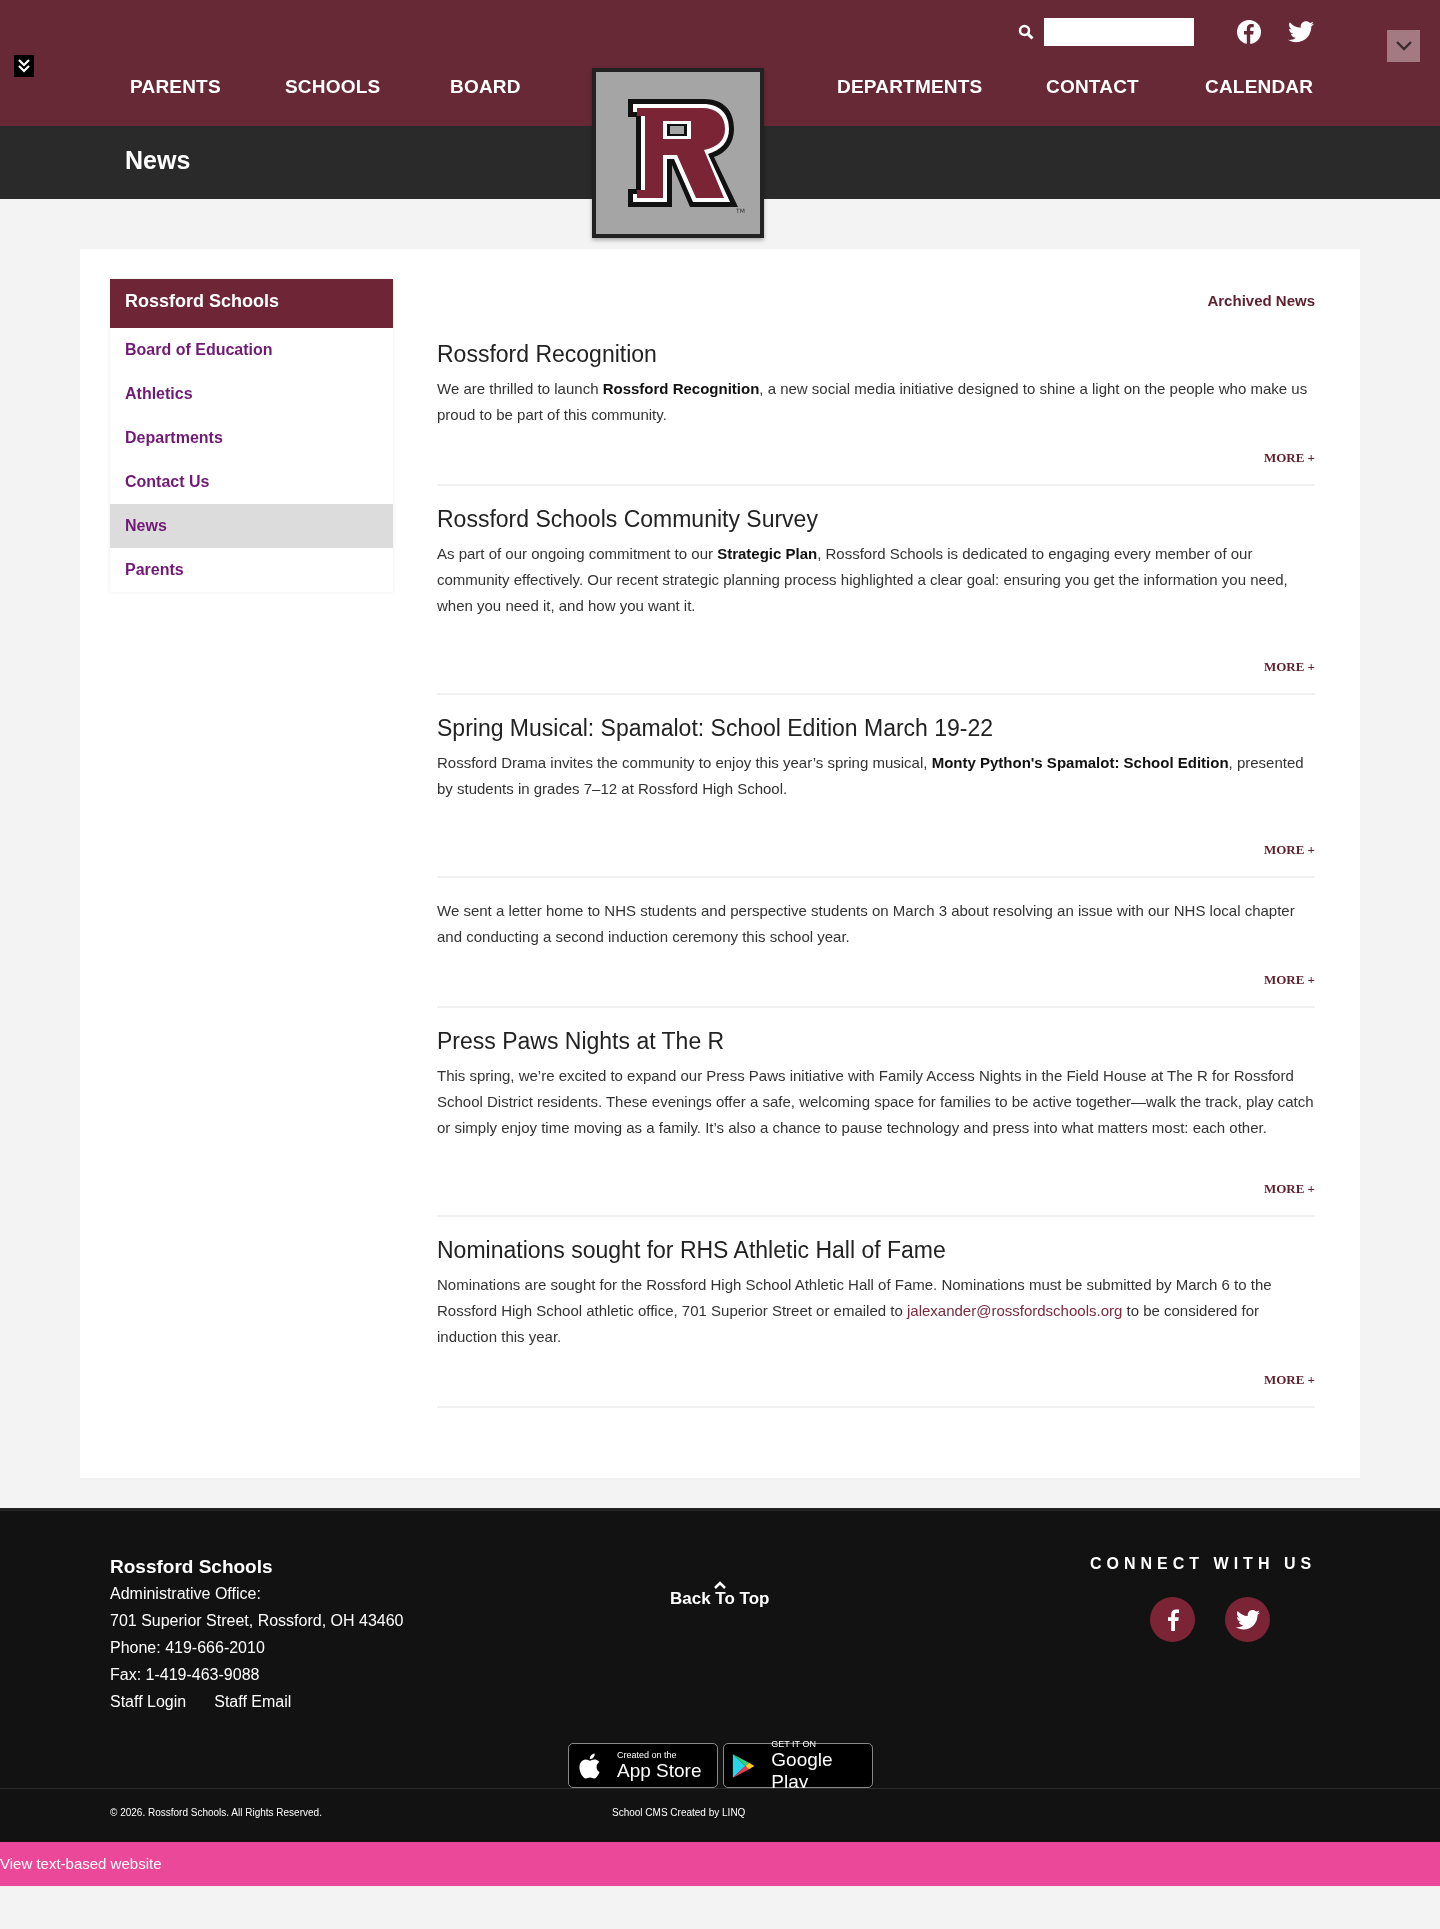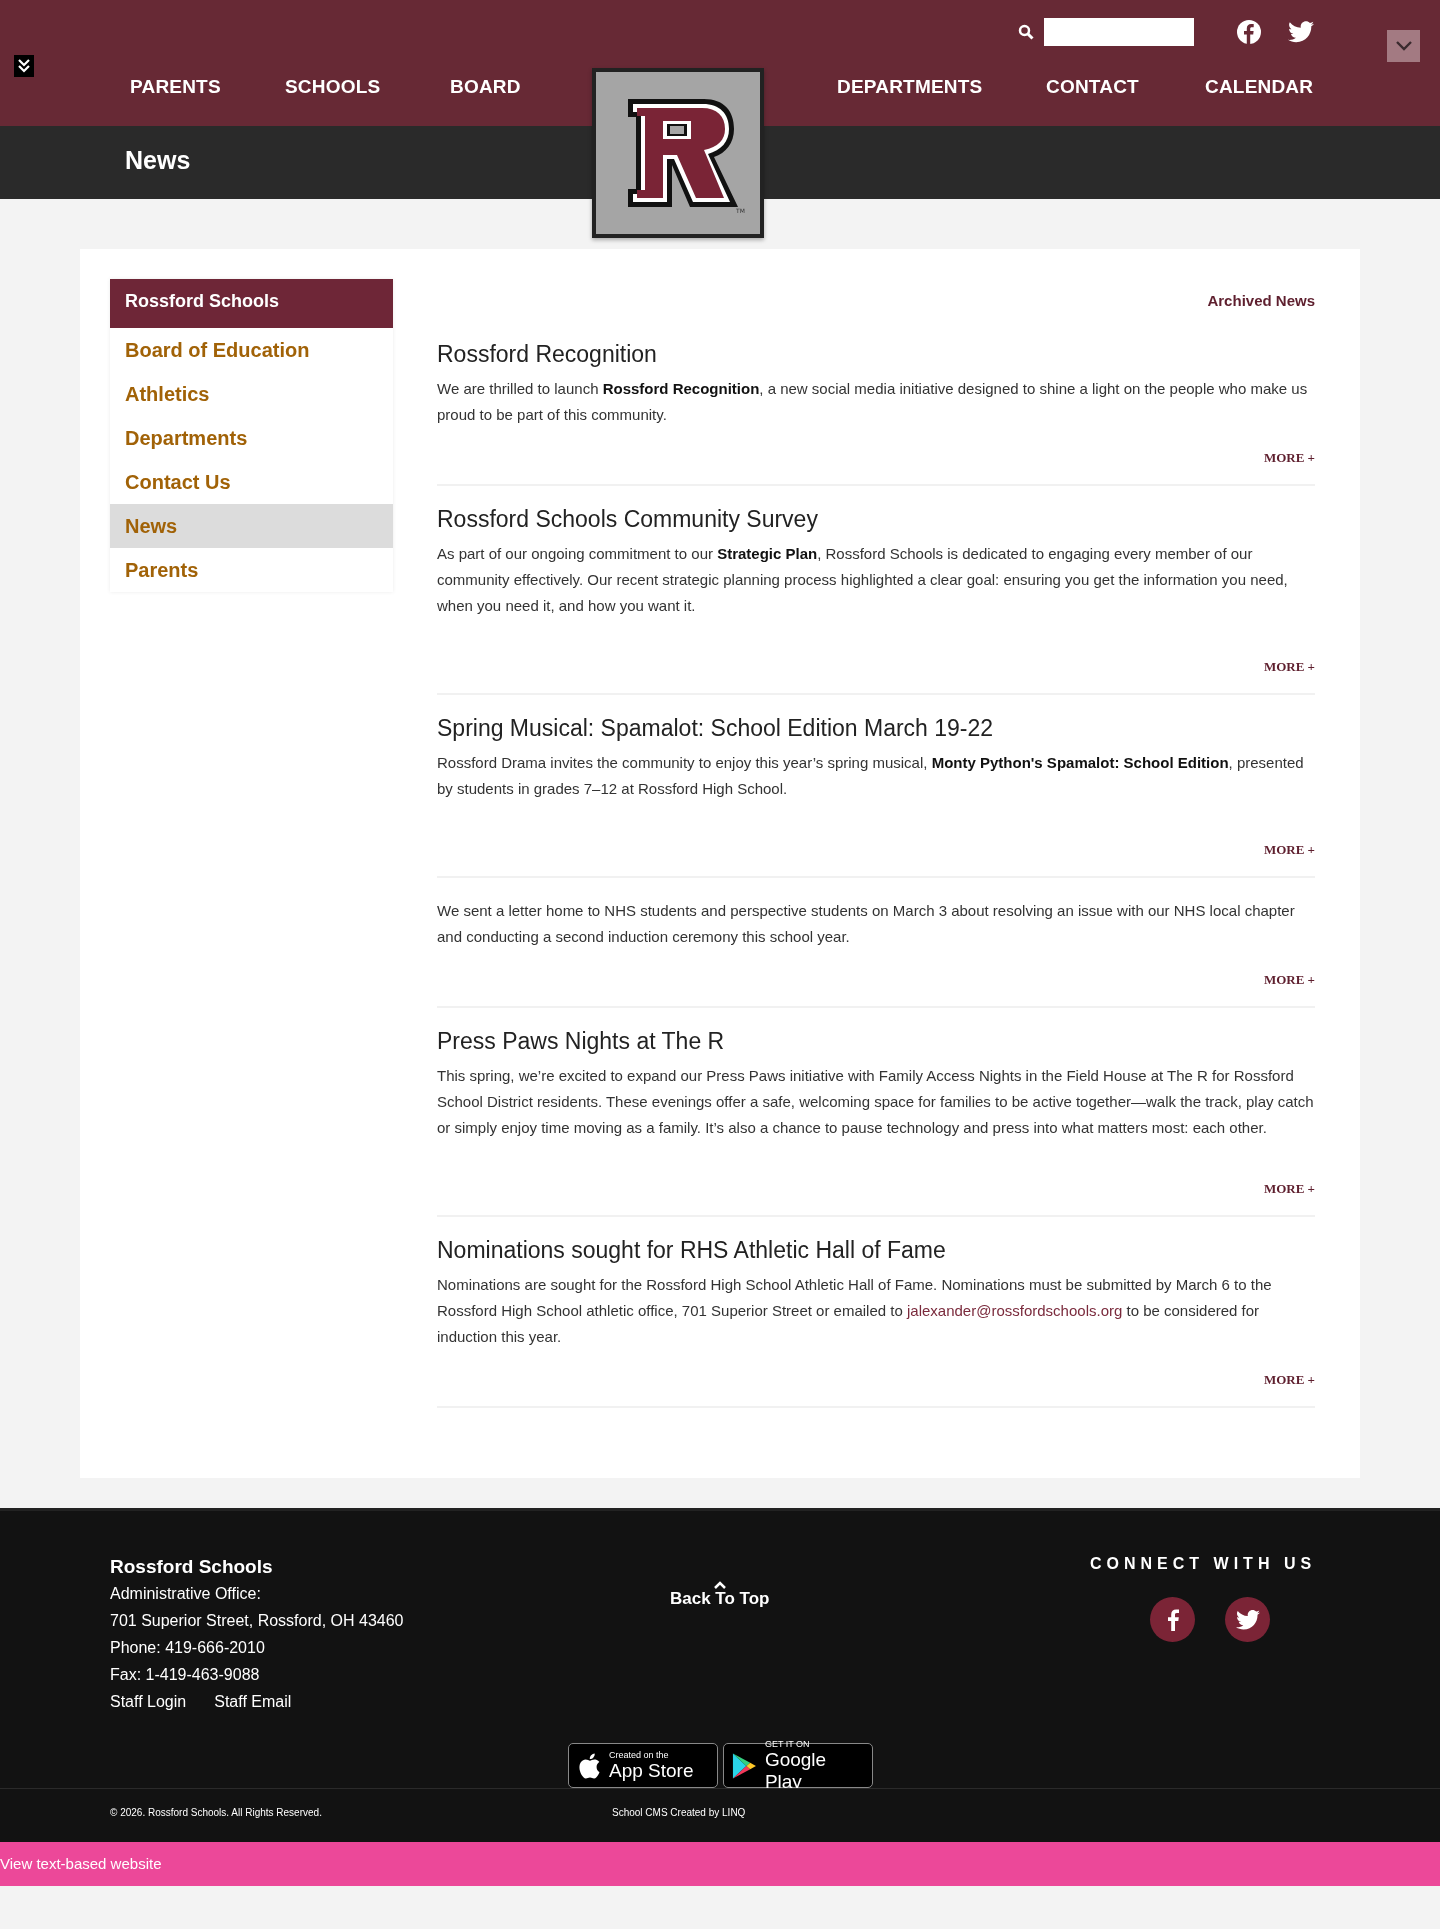--- a/index.html
+++ b/index.html
@@ -22,21 +22,21 @@
     .subheader { height: 73px; background: #2a2a2a; position: relative; }
     .page-title { position: absolute; left: 125px; top: 20px; font-size: 25px; font-weight: bold; color: #fff; }
 
     .logo { position: absolute; left: 592px; top: 68px; width: 172px; height: 170px; background: #a5a5a5; border: 4px solid #222; box-shadow: 0 2px 4px rgba(0,0,0,0.3); z-index: 10; display: flex; align-items: center; justify-content: center; }
 
     
     .main-wrap { padding-top: 50px; padding-bottom: 30px; }
     .main { width: 1280px; margin: 0 auto; background: #fff; display: flex; padding: 30px 45px 50px 30px; }
     .sidebar { width: 283px; flex-shrink: 0; background: #fff; box-shadow: 0 0 4px rgba(0,0,0,0.08); align-self: flex-start; }
     .sidebar-head { background: #6e2637; color: #fff; font-weight: bold; font-size: 18px; padding: 12px 15px; height: 49px; }
-    .sidebar-item { display: block; height: 44px; line-height: 44px; padding: 0 15px; font-size: 20px; font-weight: bold; color: #a16207; }
+    .sidebar-item { display: block; height: 44px; line-height: 44px; padding: 0 15px; font-size: 16px; font-weight: bold; color: #701a75; }
     .sidebar-item.active { background: #dcdcdc; }
 
     .content { flex: 1; margin-left: 44px; }
     .archived { text-align: right; font-size: 15px; font-weight: bold; color: #5e1f2e; margin-top: 13px; margin-bottom: 32px; }
     .article { border-bottom: 2px solid #f1f1f1; padding-bottom: 18px; margin-bottom: 20px; }
     .article h2 { font-size: 23px; font-weight: normal; color: #222; margin-bottom: 8px; }
     .article p { font-size: 15px; line-height: 26px; color: #333; }
     .article p b { color: #111; }
     .article .more { display: block; text-align: right; font-size: 13px; font-weight: bold; color: #5e1f2e; margin-top: 22px; font-family: Liberation Serif, serif; }
     .article .more.tall { margin-top: 40px; }
@@ -46,21 +46,21 @@
     .footer { background: #121212; color: #fff; border-top: 3px solid #222; position: relative; height: 280px; }
     .footer-info { position: absolute; left: 110px; top: 42px; font-size: 16px; line-height: 27px; }
     .footer-info .name { font-size: 19px; font-weight: bold; }
     .footer-links { display: flex; gap: 28px; font-weight: normal; }
     .back-top { position: absolute; left: 670px; top: 64px; text-align: center; font-weight: bold; font-size: 17px; }
     .back-top .caret { display: block; height: 14px; }
     .connect { position: absolute; left: 1090px; top: 44px; font-weight: bold; letter-spacing: 5px; font-size: 16px; }
     .social-circles { position: absolute; left: 1150px; top: 86px; display: flex; gap: 30px; }
     .circle { width: 45px; height: 45px; border-radius: 50%; background: #7b2436; display: flex; align-items: center; justify-content: center; }
     .apps { position: absolute; left: 568px; top: 232px; display: flex; gap: 5px; }
-    .app-badge { width: 150px; height: 45px; background: #000; border: 1px solid #888; border-radius: 5px; display: flex; align-items: center; padding: 0 8px; gap: 8px; }
+    .app-badge { width: 150px; height: 45px; background: #000; border: 1px solid #888; border-radius: 5px; display: flex; align-items: center; padding: 0 8px; gap: 16px; }
     .badge-text small { display: block; font-size: 9px; line-height: 10px; }
     .badge-text span { display: block; font-size: 19px; line-height: 22px; }
 
     .footer-bottom { background: #121212; border-top: 1px solid #2a2a2a; height: 54px; position: relative; color: #fff; font-size: 10px; }
     .copyright { position: absolute; left: 110px; top: 18px; }
     .cms { position: absolute; left: 612px; top: 18px; }
     .textsite { background: #ec4899; height: 44px; color: #fff; line-height: 44px; font-size: 15px; }
   </style>
 </head>
 <body>

